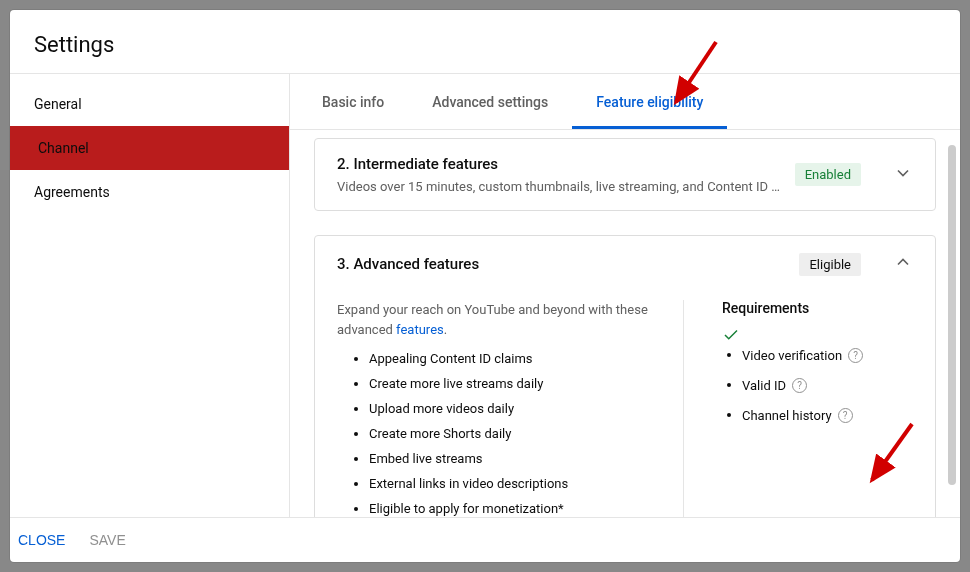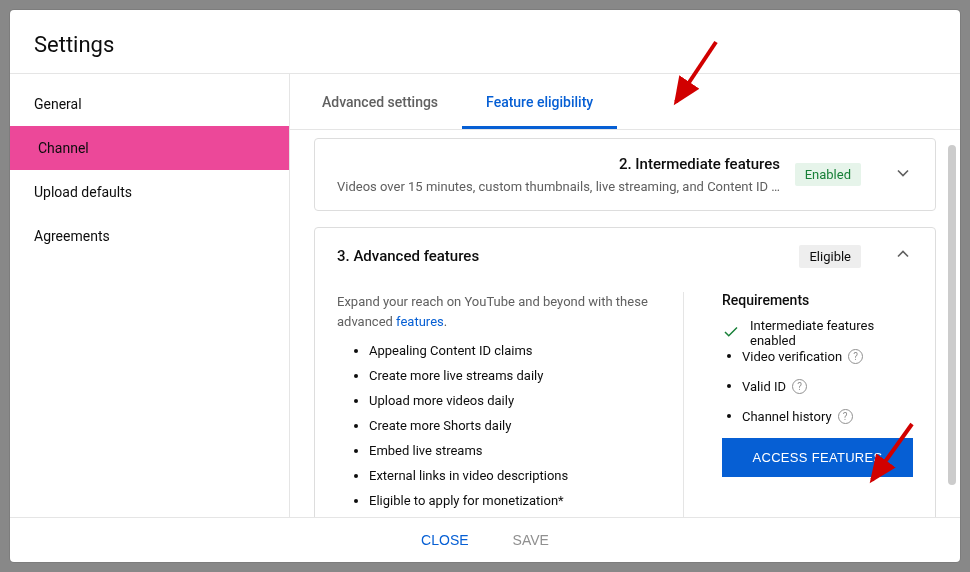--- a/index.html
+++ b/index.html
@@ -3,79 +3,79 @@
   <meta charset="utf-8">
   <style>
     * { margin: 0; padding: 0; box-sizing: border-box; }
     body { font-family: Roboto, Arial, sans-serif; background: #888; display: flex; align-items: center; justify-content: center; height: 572px; width: 970px; overflow: hidden; }
     .modal { background: #fff; width: 950px; height: 552px; border-radius: 4px; position: relative; display: flex; flex-direction: column; box-shadow: 0 0 0 1px rgba(0,0,0,0.08); }
     .modal-header { padding: 22px 24px 16px; }
     .modal-title { font-size: 22px; font-weight: 400; color: #0d0d0d; }
     .modal-body { flex: 1; display: flex; border-top: 1px solid #e5e5e5; overflow: hidden; }
     .sidebar { width: 280px; border-right: 1px solid #e5e5e5; padding-top: 8px; }
     .sidebar-item { padding: 14px 24px; font-size: 14px; color: #0d0d0d; cursor: pointer; }
-    .sidebar-item.active { background: #ec4899; padding-left: 28px; }
+    .sidebar-item.active { background: #b91c1c; padding-left: 28px; }
     .main { flex: 1; display: flex; flex-direction: column; overflow: hidden; }
     .tabs { display: flex; padding: 0 8px; border-bottom: 1px solid #e5e5e5; gap: 0; }
     .tab { padding: 20px 24px 16px; font-size: 14px; font-weight: 500; color: #606060; cursor: pointer; border-bottom: 3px solid transparent; }
     .tab.active { color: #065fd4; border-bottom-color: #065fd4; }
     .content { flex: 1; overflow-y: auto; padding: 0 24px 16px; }
     .card { border: 1px solid #ddd; border-radius: 4px; margin-top: 8px; padding: 16px 22px; }
     .card-head { display: flex; align-items: center; justify-content: space-between; }
-    .card-title { font-size: 15px; font-weight: 500; color: #0d0d0d; text-align: right; }
+    .card-title { font-size: 15px; font-weight: 500; color: #0d0d0d; }
     .card-desc { font-size: 13px; color: #606060; margin-top: 6px; }
     .card-right { display: flex; align-items: center; gap: 32px; }
     .badge-enabled { background: #e6f4ea; color: #188038; padding: 4px 10px; font-size: 13px; border-radius: 2px; }
     .badge-eligible { background: #eee; color: #0d0d0d; padding: 4px 10px; font-size: 13px; border-radius: 2px; }
     .chevron { color: #606060; }
-    .card.expanded { margin-top: 16px; }
+    .card.expanded { margin-top: 24px; }
     .card-body { display: flex; margin-top: 24px; gap: 16px; }
     .col-left { flex: 1; }
     .col-right { width: 230px; border-left: 1px solid #e5e5e5; padding-left: 38px; }
     .lead { font-size: 13px; color: #606060; line-height: 1.5; }
     .link { color: #065fd4; cursor: pointer; }
     .bullets { margin-top: 12px; padding-left: 32px; }
     .bullets li { font-size: 13px; color: #0d0d0d; margin-bottom: 10px; }
     .req-title { font-size: 14px; font-weight: 500; color: #0d0d0d; margin-bottom: 10px; }
     .req-met { font-size: 13px; color: #0d0d0d; display: flex; align-items: center; gap: 10px; }
     .check { color: #188038; }
     .divider-label { font-size: 11px; color: #909090; text-align: center; margin: 16px 0; position: relative; letter-spacing: 0.5px; }
     .divider-label::before, .divider-label::after { content: ""; position: absolute; top: 50%; width: 52px; height: 1px; background: #e0e0e0; }
     .divider-label::before { left: 0; }
     .divider-label::after { right: 0; }
     .req-list { list-style: disc; padding-left: 20px; }
     .req-list li { font-size: 13px; color: #0d0d0d; margin-bottom: 14px; display: list-item; }
     .req-list li span { vertical-align: middle; }
     .help { display: inline-flex; align-items: center; justify-content: center; width: 15px; height: 15px; border: 1px solid #909090; border-radius: 50%; font-size: 10px; color: #909090; margin-left: 6px; cursor: pointer; }
     .access-btn { background: #065fd4; color: #fff; border: none; padding: 12px 16px; font-size: 13px; font-weight: 500; cursor: pointer; width: 100%; letter-spacing: 0.3px; }
-    .modal-footer { border-top: 1px solid #e5e5e5; padding: 10px 4px; display: flex; justify-content: center; gap: 36px; }
+    .modal-footer { border-top: 1px solid #e5e5e5; padding: 10px 4px; display: flex; justify-content: flex-start; gap: 16px; }
     .footer-btn { background: none; border: none; font-size: 14px; font-weight: 500; cursor: pointer; padding: 4px 4px; }
     .close-btn { color: #065fd4; }
     .save-btn { color: #909090; }
     .scrollbar { position: absolute; right: 4px; top: 135px; width: 8px; height: 340px; background: #ccc; border-radius: 4px; pointer-events: none; }
     .arrow { position: absolute; pointer-events: none; }
     .arrow-1 { left: 656px; top: 28px; }
     .arrow-2 { left: 852px; top: 410px; }
   </style>
 </head>
 <body>
 
 <div class="modal">
   <div class="modal-header">
     <h1 class="modal-title">Settings</h1>
   </div>
   <div class="modal-body">
     <nav class="sidebar">
       <div class="sidebar-item"><span>General</span></div>
       <div class="sidebar-item active"><span>Channel</span></div>
-      <div class="sidebar-item"><span>Upload defaults</span></div>
       <div class="sidebar-item"><span>Agreements</span></div>
     </nav>
     <div class="main">
       <div class="tabs">
+        <div class="tab"><span>Basic info</span></div>
         <div class="tab"><span>Advanced settings</span></div>
         <div class="tab active"><span>Feature eligibility</span></div>
       </div>
       <div class="content">
         <div class="card">
           <div class="card-head">
             <div>
               <div class="card-title">2. Intermediate features</div>
               <div class="card-desc">Videos over 15 minutes, custom thumbnails, live streaming, and Content ID …</div>
             </div>
@@ -112,28 +112,26 @@
                 <li>External links in video descriptions</li>
                 <li>Eligible to apply for monetization*</li>
               </ul>
             </div>
             <div class="col-right">
               <div class="req-title">Requirements</div>
               <div class="req-met">
                 <span class="check"><svg width="18" height="18" viewBox="0 0 24 24" fill="none" stroke="currentColor" stroke-width="2">
                       <polyline points="4 12 9 17 20 6"></polyline>
                     </svg></span>
-                <span>Intermediate features enabled</span>
               </div>
               <ul class="req-list">
                 <li><span>Video verification</span><span class="help">?</span></li>
                 <li><span>Valid ID</span><span class="help">?</span></li>
                 <li><span>Channel history</span><span class="help">?</span></li>
               </ul>
-              <button class="access-btn">ACCESS FEATURES</button>
             </div>
           </div>
         </div>
       </div>
     </div>
   </div>
   <div class="modal-footer">
     <button class="footer-btn close-btn">CLOSE</button>
     <button class="footer-btn save-btn">SAVE</button>
   </div>

